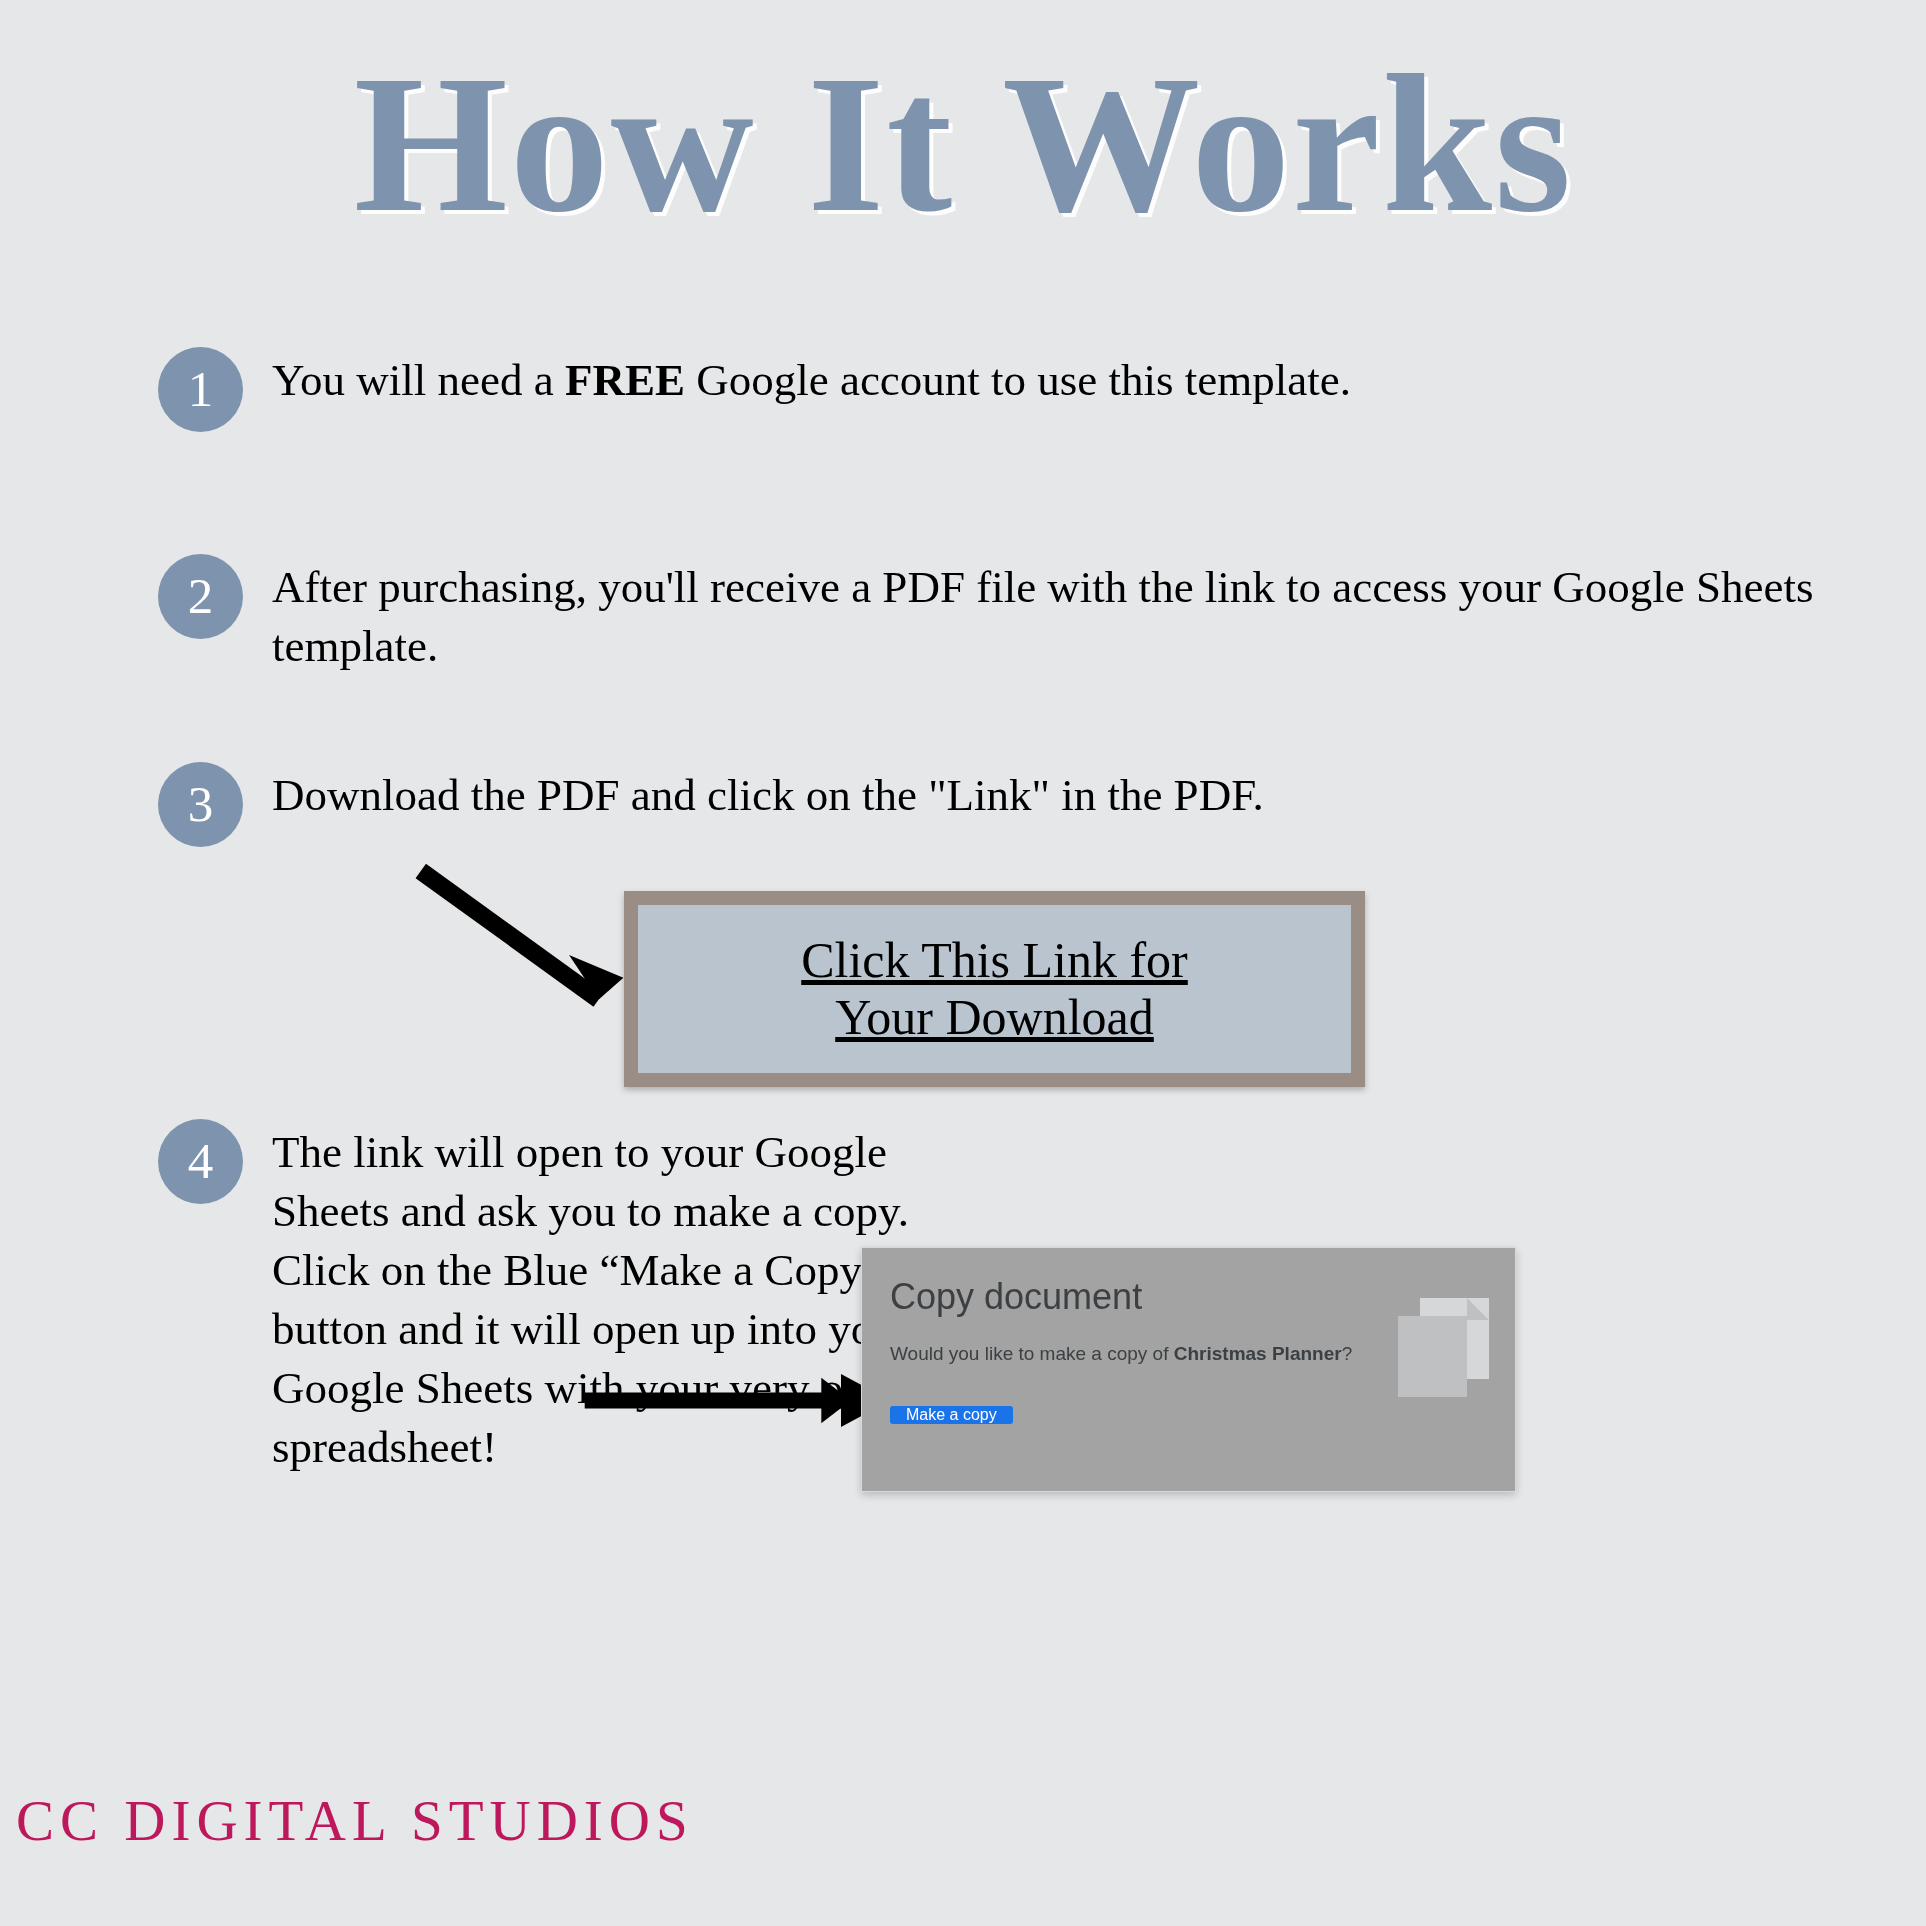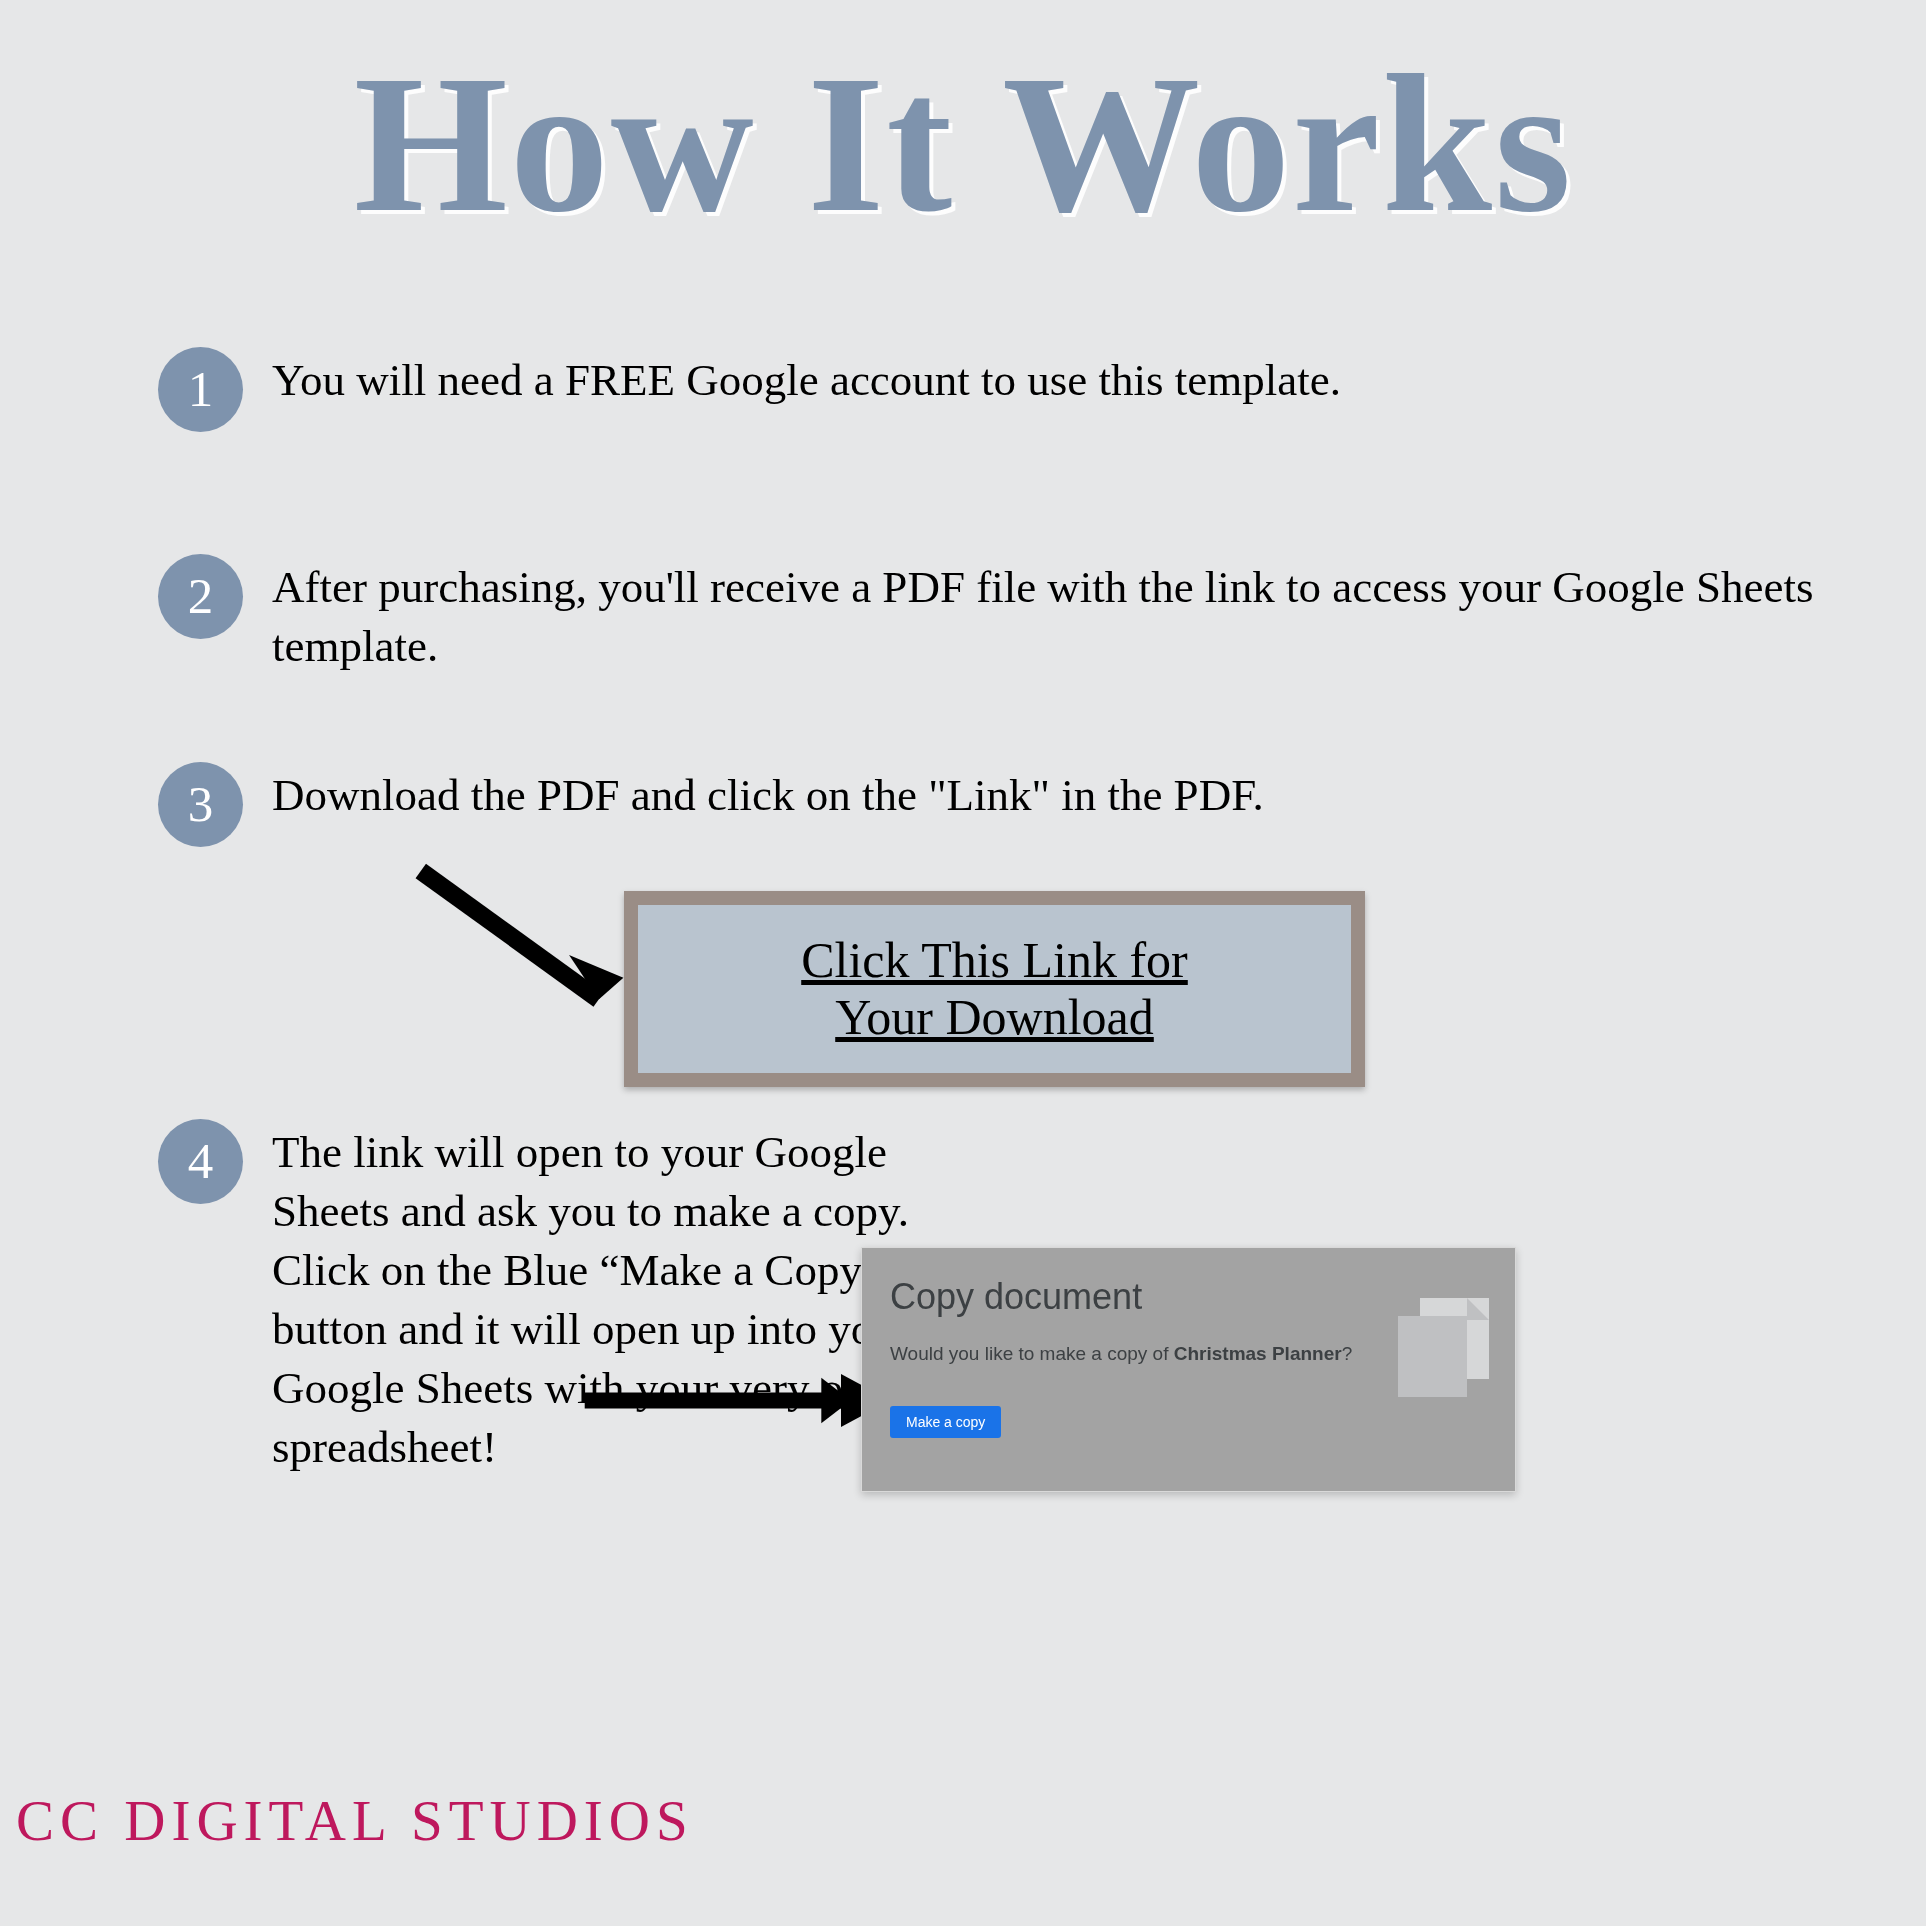--- a/index.html
+++ b/index.html
@@ -42,21 +42,21 @@
     color:#fff;
     font:400 51px/85px Georgia,serif;
     text-align:center;
   }
   .body{
     position:absolute;left:114px;top:4px;
     font:400 45px/59px Georgia,serif;
     color:#000;
     width:1544px;
   }
-  .body b{font-weight:400;}
+  .body b{font-weight:700;}
 
   .s1{top:347px;left:158px;}
   .s2{top:554px;left:158px;}
   .s3{top:762px;left:158px;}
   .s4{top:1119px;left:158px;}
   .s4 .body{width:713px;}
 
   
   .arrow1{position:absolute;left:401px;top:861px;width:257px;height:178px;}
   .arrow2{position:absolute;left:574px;top:1366px;width:327px;height:69px;}
@@ -91,21 +91,21 @@
     font-size:36px;color:#3c4043;
   }
   .copycard .sub{
     position:absolute;left:28px;top:95px;
     font-size:19px;color:#3c4043;
   }
   .copycard .sub b{font-weight:700;}
   .copycard .btn{
     position:absolute;left:28px;top:158px;
     background:var(--blue);color:#fff;
-    font-size:14px;padding:8px 16px;border-radius:3px;
+    font-size:16px;padding:0 16px;border-radius:3px;
     font-family:inherit;
   }
   .copycard .docicon{
     position:absolute;right:28px;top:50px;width:89px;height:99px;
   }
   .docicon .p1{position:absolute;left:0;top:18px;width:69px;height:81px;background:#bfc0c2;}
   .docicon .p2{position:absolute;left:22px;top:0;width:69px;height:81px;background:#d6d7d8;}
   .docicon .fold{position:absolute;left:69px;top:0;width:0;height:0;border-left:22px solid #bfc0c2;border-top:22px solid transparent;}
 
   .enjoy{

